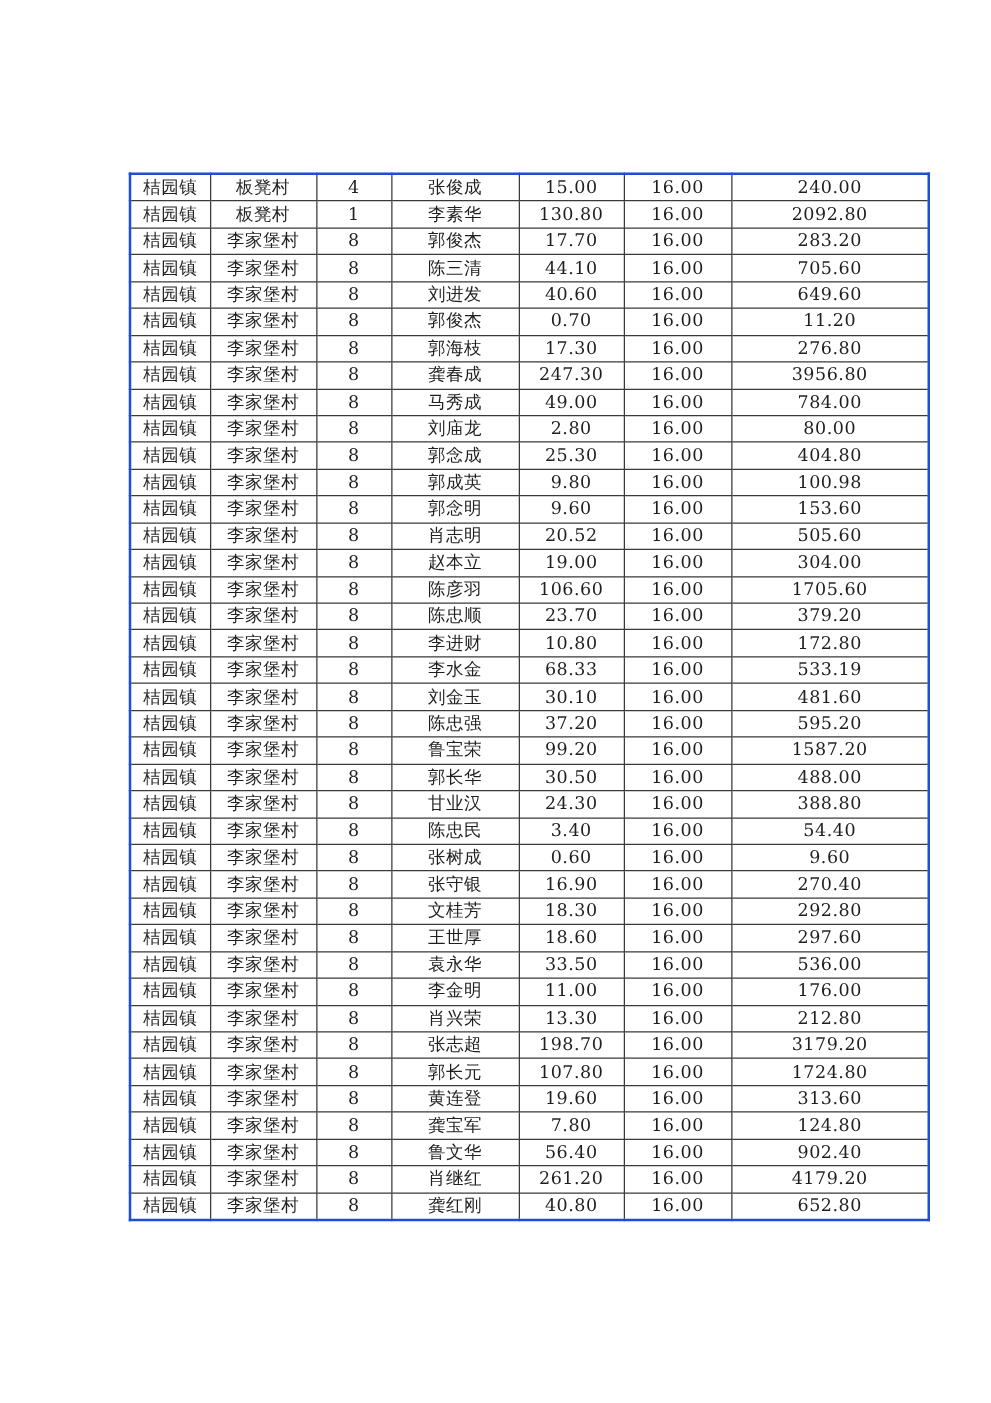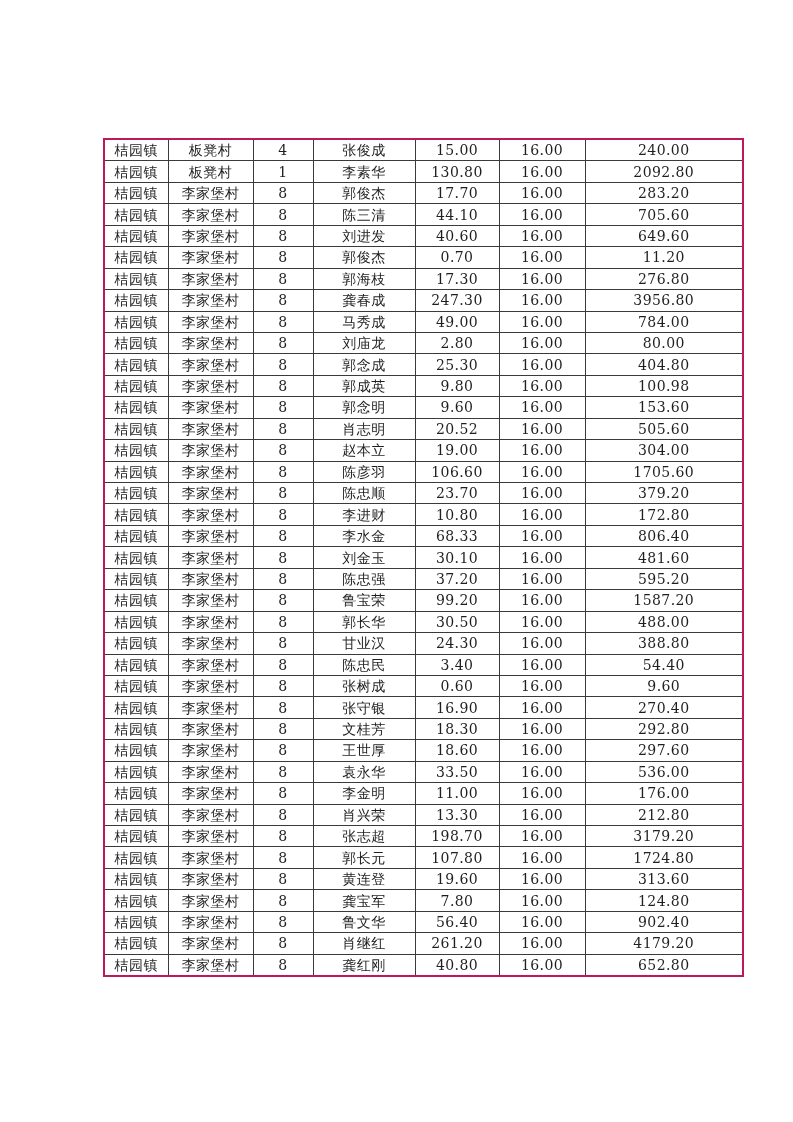--- a/index.html
+++ b/index.html
@@ -16,21 +16,21 @@
     color: #1f1f1f;
     overflow: hidden;
   }
   .doc-table {
     position: absolute;
     left: 103px;
     top: 138px;
     width: 639px;
     border-collapse: collapse;
     table-layout: fixed;
-    border: 2px solid #be185d;
+    border: 2px solid #1d4ed8;
   }
   .doc-table td {
     border: 1px solid #3a3a3a;
     height: 20.45px;
     padding: 0 2px;
     font-size: 14px;
     line-height: 1;
     text-align: center;
     vertical-align: middle;
     white-space: nowrap;
@@ -222,21 +222,21 @@
           <td>16.00</td>
           <td>172.80</td>
         </tr>
         <tr>
           <td>桔园镇</td>
           <td>李家堡村</td>
           <td>8</td>
           <td>李水金</td>
           <td>68.33</td>
           <td>16.00</td>
-          <td>806.40</td>
+          <td>533.19</td>
         </tr>
         <tr>
           <td>桔园镇</td>
           <td>李家堡村</td>
           <td>8</td>
           <td>刘金玉</td>
           <td>30.10</td>
           <td>16.00</td>
           <td>481.60</td>
         </tr>

